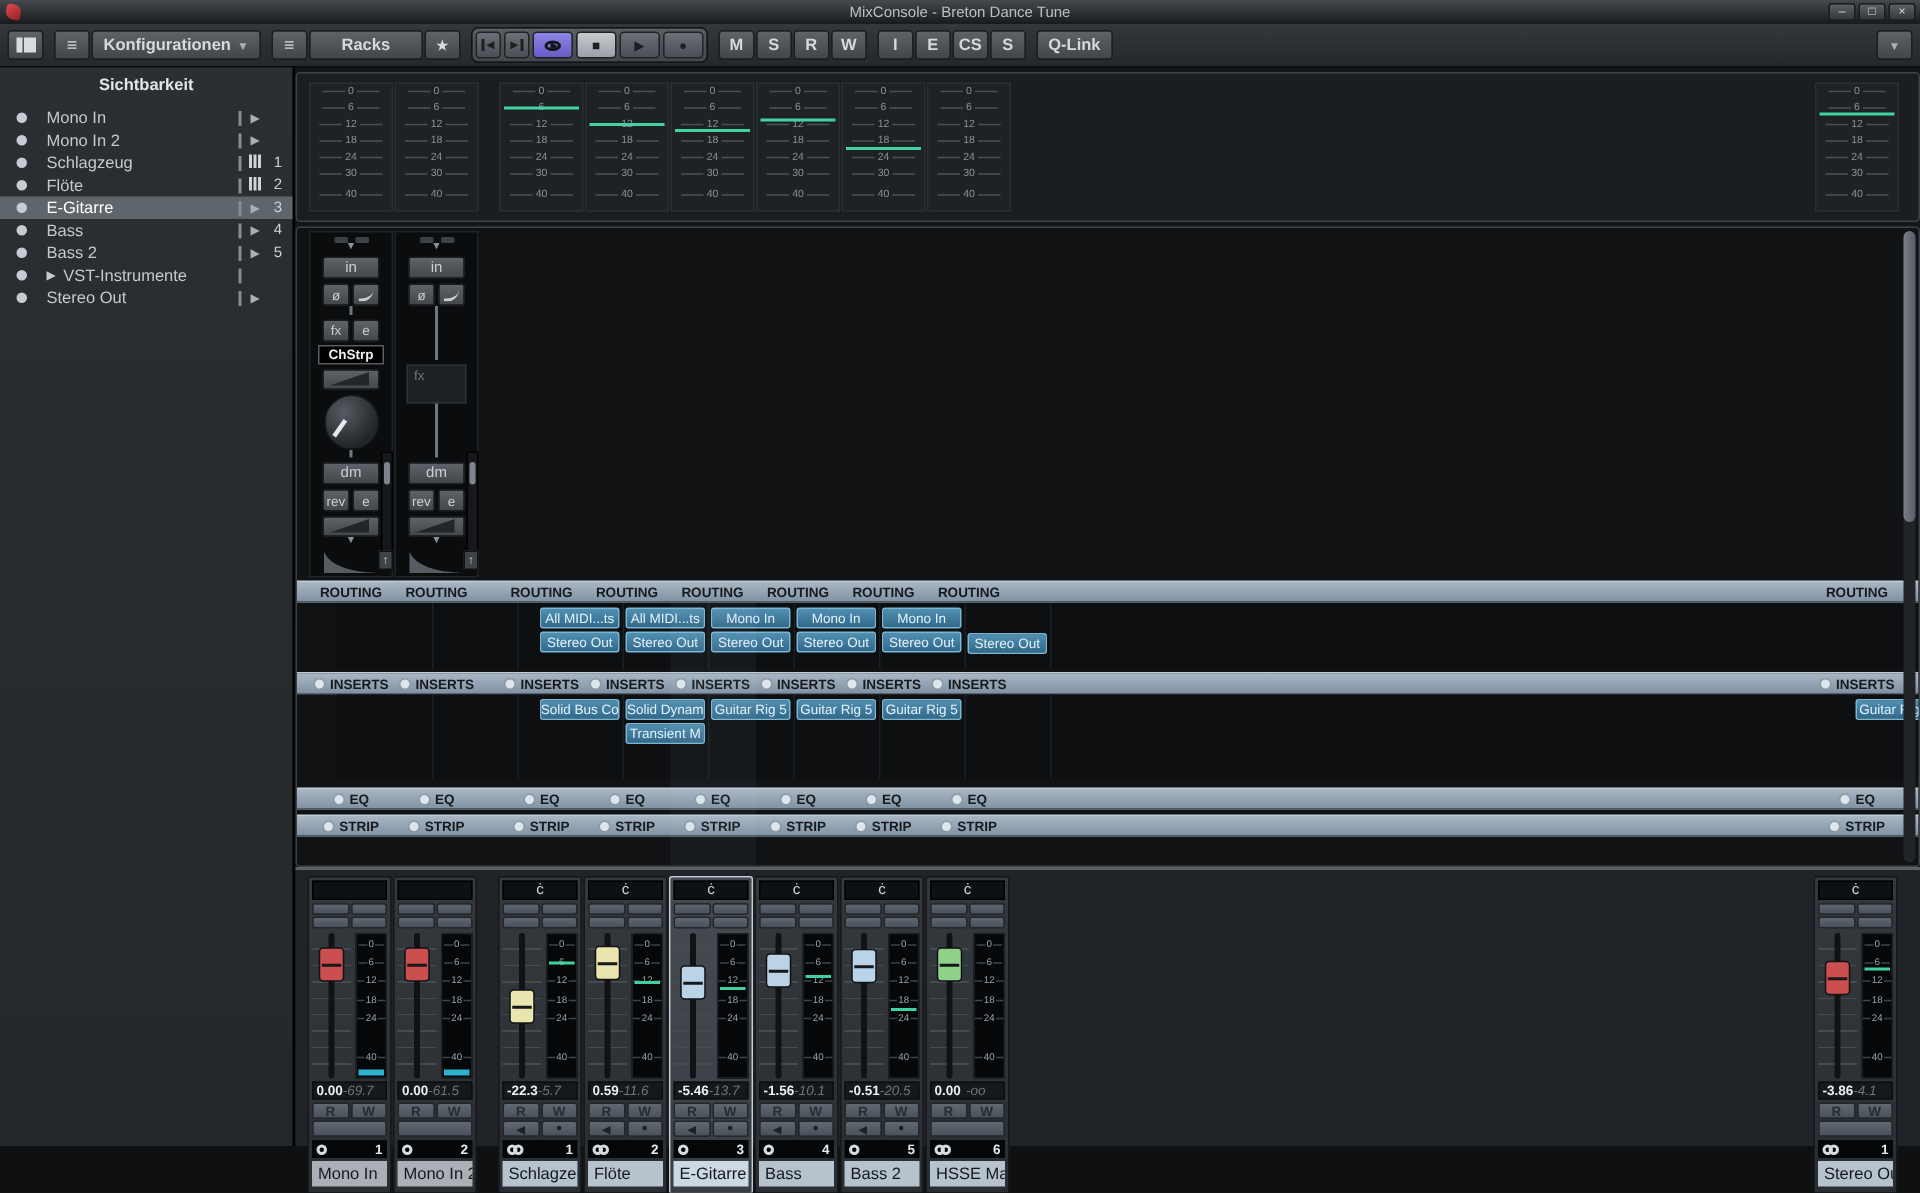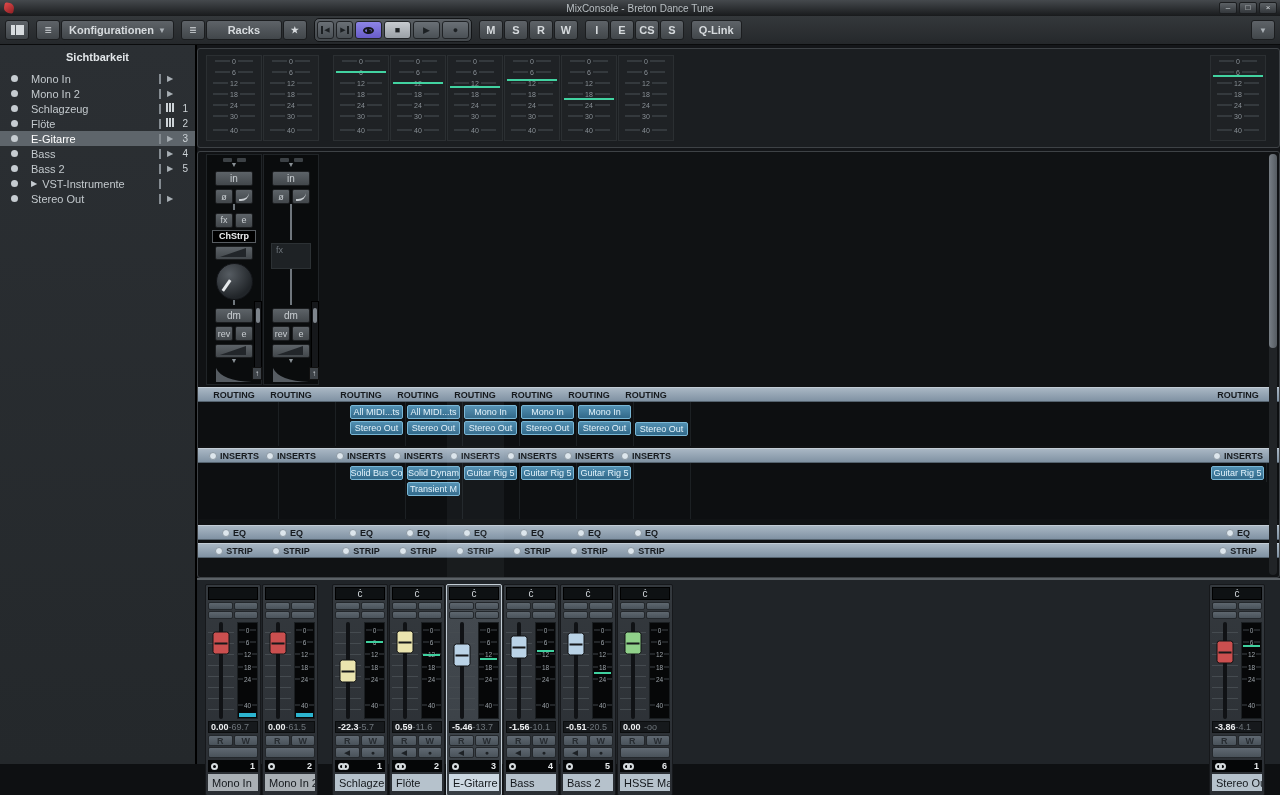--- a/index.html
+++ b/index.html
@@ -79,21 +79,21 @@
   .racks { position:absolute; left:0; right:0; top:106px; height:427px; background:#101214;
            border:1px solid #3e4246; border-radius:3px; overflow:hidden; }
   .sel-col { position:absolute; left:249px; width:57px; top:250px; bottom:0;
              background:rgba(205,225,245,.05); pointer-events:none; z-index:5; }
   .band { background:linear-gradient(#a9b7c4,#8092a3); border-top:1px solid #c3cdd6; border-bottom:1px solid #55636f;
           height:15px; display:flex; align-items:center; padding-left:8px; position:relative;
           color:#161a1e; font-size:9px; font-weight:bold; }
   .band-cell { width:56px; margin-right:1px; flex:0 0 56px; display:flex; align-items:center;
                justify-content:center; gap:3px; height:100%; }
   .led { width:8px; height:8px; border-radius:50%; background:#dde6ed; border:1px solid #8b98a3; flex:0 0 8px; }
-  .slots { background:#0d0f11; display:flex; padding-left:24px; position:relative; }
+  .slots { background:#0d0f11; display:flex; padding-left:8px; position:relative;margin-left:26px; }
   .slot-cell { width:57px; flex:0 0 57px; border-right:1px solid #1c2023; padding:2px 1px 0 0; }
   .slot-btn { height:14px; margin:1px 1px 2px 1px; background:linear-gradient(#518fb1,#32698a);
               border:1px solid #79b7d6; border-radius:2px; color:#e2f2fb; font-size:9px;
               display:flex; align-items:center; justify-content:center; white-space:nowrap; overflow:hidden; }
   .slot-empty { height:17px; }
 
   .hw-band .band-cell { justify-content:center; }
   .hw-area { height:235px; position:relative; }
   .hw-strip { position:absolute; top:2px; width:56px; height:231px; background:#0a0c0d; border:1px solid #202427;
               display:flex; flex-direction:column; align-items:center; padding-top:3px; }
@@ -154,21 +154,21 @@
   .fmeter { flex:1; margin-left:3px; background:#060708; border:1px solid #1b1f22; position:relative;
             font-size:6.5px; color:#9ba2a8; }
   .fm-row { position:absolute; left:0; right:0; display:flex; align-items:center; justify-content:center;
             gap:1px; transform:translateY(-50%); }
   .fm-row i { height:1px; background:#3e4449; flex:1; max-width:6px; }
   .fm-peak { position:absolute; left:1px; right:1px; height:2px; background:#3fd19f; }
   .fm-cyan { position:absolute; left:1px; right:1px; bottom:1px; height:4px; background:#2cb4cf; }
   .vals { height:12px; flex:0 0 12px; display:flex; align-items:center; background:#16191c;
           border:1px solid #0b0d0e; font-size:9px; margin-bottom:2px; }
   .val { flex:1; color:#edeff1; font-weight:bold; padding-left:2px; white-space:nowrap; }
-  .peakv { color:#6e757b; padding-right:12px; white-space:nowrap; }
+  .peakv { color:#6e757b; padding-right:12px; white-space:nowrap;font-style:italic; }
   .rw-row { display:grid; grid-template-columns:1fr 1fr; gap:1px; margin-bottom:1px; }
   .rw-btn { height:11px; background:linear-gradient(#606972,#49525a); border:1px solid #23272b;
             border-radius:2px; color:#272c31; font-size:9px; font-weight:bold;
             display:flex; align-items:center; justify-content:center; }
   .rw-wide { grid-column:1 / span 2; }
   .mon-ic { font-size:7px; color:#1d2125; }
   .numrow { height:12px; flex:0 0 12px; background:#050607; display:flex; align-items:center;
             padding:0 3px; margin-top:1px; }
   .circ { width:7px; height:7px; border:2px solid #d7dcdf; border-radius:50%; flex:0 0 7px; }
   .circ + .circ { margin-left:-3px; }

